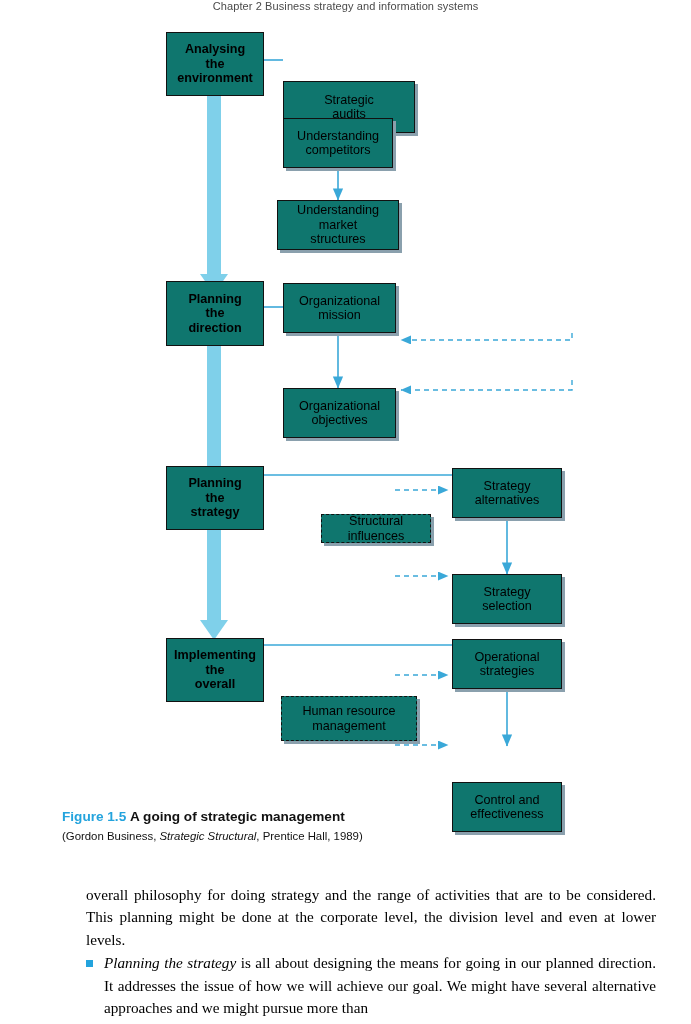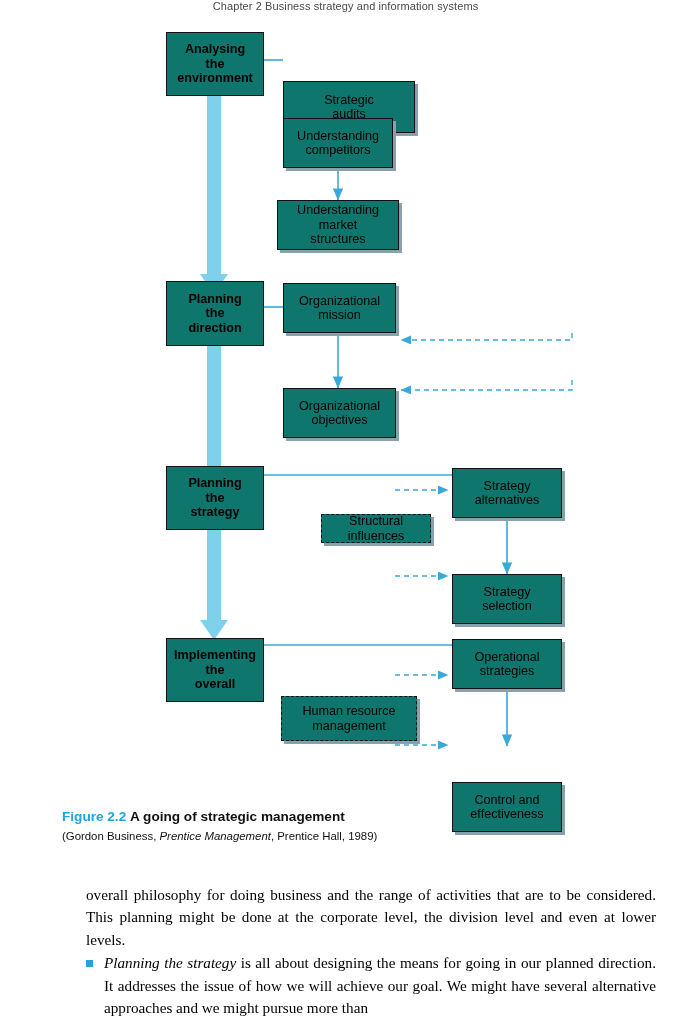--- a/index.html
+++ b/index.html
@@ -224,26 +224,26 @@
     <div class="box shadow" style="left:452px; top:621px; width:110px; height:50px;">Operational
 strategies</div>
     <div class="box shadow" style="left:452px; top:728px; width:110px; height:50px;margin-top:36px;">Control and
 effectiveness</div>
     <div class="box dashed shadow" style="left:281px; top:678px; width:136px; height:45px;">Human resource
 management</div>
 
   </div>
 
   <div class="caption">
-    <span class="fignum">Figure 2.2</span>
+    <span class="fignum">Figure 1.5</span>
     <span class="figtitle">A going of strategic management</span>
   </div>
-  <div class="credit"><span>(Gordon Business, </span><i>Prentice Management</i><span>, Prentice Hall, 1989)</span></div>
+  <div class="credit"><span>(Gordon Business, </span><i>Strategic Structural</i><span>, Prentice Hall, 1989)</span></div>
 
   <div class="bodytext">
-    <p class="indent-none">overall philosophy for doing business and the range of activities that are to be considered. This planning might be done at the corporate level, the division level and even at lower levels.</p>
+    <p class="indent-none">overall philosophy for doing strategy and the range of activities that are to be considered. This planning might be done at the corporate level, the division level and even at lower levels.</p>
     <div class="bullet-item">
       <span class="sq"></span>
       <i>Planning the strategy</i><span> is all about designing the means for going in our planned direction. It addresses the issue of how we will achieve our goal. We might have several alternative approaches and we might pursue more than</span>
     </div>
   </div>
 
 </div>
 
 </body></html>

